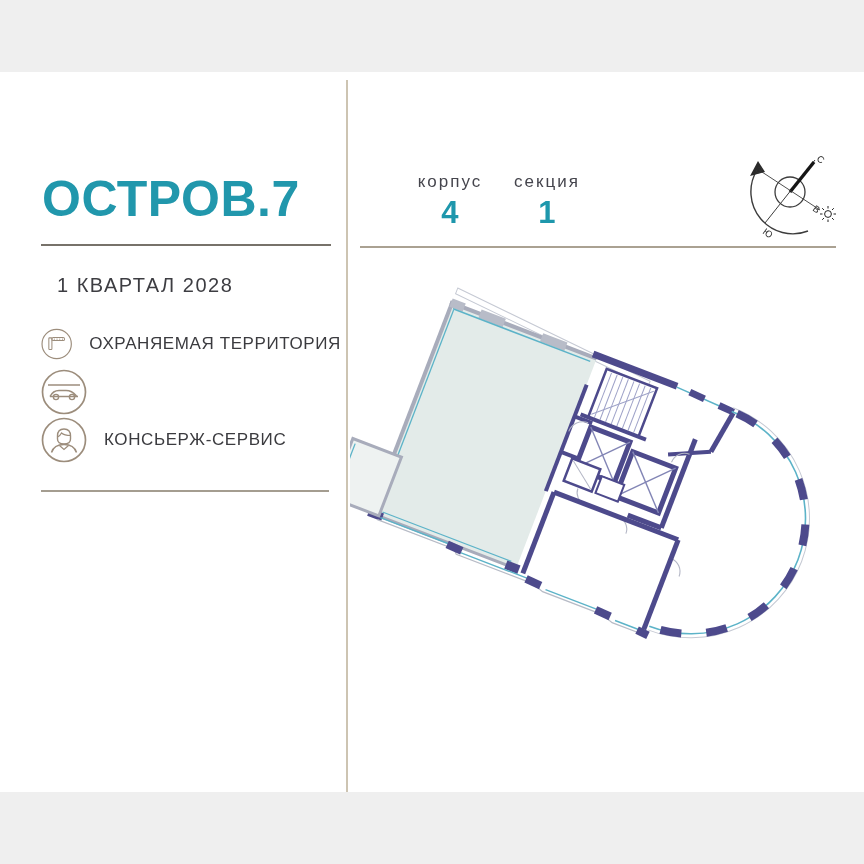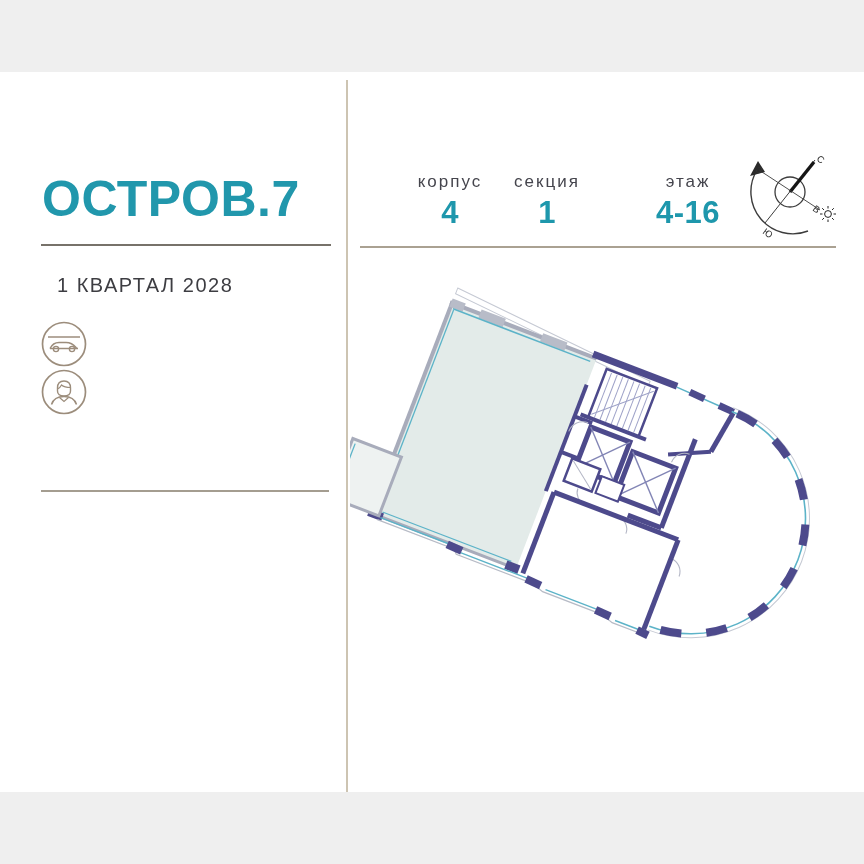--- a/index.html
+++ b/index.html
@@ -50,55 +50,64 @@
 
 <div id="canvas">
   <div class="band top"></div>
   <div class="band bottom"></div>
 
   <div class="logo">ОСТРОВ.7</div>
   <div class="rule under-logo"></div>
   <div class="quarter">1 КВАРТАЛ 2028</div>
 
   <div class="amenities">
+    <div class="amenity">
+      <svg width="46" height="46" viewBox="0 0 46 46">
+        <circle cx="23" cy="23" r="21.5" fill="none" stroke="#9c8d7c" stroke-width="1.7"></circle>
+        <rect x="11.5" y="14" width="4.5" height="17" rx="1" fill="none" stroke="#9c8d7c" stroke-width="1.5"></rect>
+        <rect x="16" y="13.5" width="18.5" height="4.5" rx="2" fill="none" stroke="#9c8d7c" stroke-width="1.5"></rect>
+        <circle cx="19.5" cy="15.7" r="0.9" fill="#9c8d7c"></circle>
+          <circle cx="23.5" cy="15.7" r="0.9" fill="#9c8d7c"></circle>
+        <circle cx="27.5" cy="15.7" r="0.9" fill="#9c8d7c"></circle>
+          <circle cx="31.5" cy="15.7" r="0.9" fill="#9c8d7c"></circle>
+      </svg>
+      <span class="label">ОХРАНЯЕМАЯ ТЕРРИТОРИЯ</span>
+    </div>
     <div class="amenity">
       <svg width="46" height="46" viewBox="0 0 46 46">
         <circle cx="23" cy="23" r="21.5" fill="none" stroke="#9c8d7c" stroke-width="1.7"></circle>
         <line x1="7" y1="16" x2="39" y2="16" stroke="#9c8d7c" stroke-width="1.5"></line>
         <path d="M9,27.5 q3,-6 9,-6 h7 q6,0 10,5 l1,1" fill="none" stroke="#9c8d7c" stroke-width="1.5"></path>
         <path d="M9,27.5 h28" fill="none" stroke="#9c8d7c" stroke-width="1.5"></path>
         <circle cx="15" cy="28" r="2.6" fill="none" stroke="#9c8d7c" stroke-width="1.4"></circle>
         <circle cx="31" cy="28" r="2.6" fill="none" stroke="#9c8d7c" stroke-width="1.4"></circle>
       </svg>
     </div>
     <div class="amenity">
       <svg width="46" height="46" viewBox="0 0 46 46">
         <circle cx="23" cy="23" r="21.5" fill="none" stroke="#9c8d7c" stroke-width="1.7"></circle>
         <path d="M16.5,19 q0,-7 6.5,-7 q6.5,0 6.5,7 l0,3 q0,5 -6.5,5 q-6.5,0 -6.5,-5 z" fill="none" stroke="#9c8d7c" stroke-width="1.4"></path>
         <path d="M16.5,20 q2.5,-1 4,-4 q3,2.5 9,2.5" fill="none" stroke="#9c8d7c" stroke-width="1.2"></path>
         <path d="M10.5,35.5 q2.5,-8 12.5,-8 q10,0 12.5,8" fill="none" stroke="#9c8d7c" stroke-width="1.5"></path>
         <path d="M18.5,28.5 l4.5,4 l4.5,-4" fill="none" stroke="#9c8d7c" stroke-width="1.2"></path>
       </svg>
+      <span class="label">КОНСЬЕРЖ-СЕРВИС</span>
     </div>
   </div>
   <div class="rule under-amenities"></div>
 
   <div class="v-divider"></div>
 
   <div class="field f0">
     <div class="flabel">корпус</div>
     <div class="fvalue">4</div>
   </div>
   <div class="field f1">
     <div class="flabel">секция</div>
     <div class="fvalue">1</div>
-  </div>
-  <div class="field f2">
-    <div class="flabel">этаж</div>
-    <div class="fvalue">4-16</div>
   </div>
   <div class="rule under-header"></div>
 
   <svg class="compass" width="104" height="94" viewBox="0 0 104 94">
     <circle cx="52" cy="42" r="15" fill="none" stroke="#3c3c3c" stroke-width="1.3"></circle>
     <line x1="27" y1="73" x2="77" y2="10" stroke="#3c3c3c" stroke-width="1"></line>
     <line x1="52" y1="42" x2="76" y2="12" stroke="#161616" stroke-width="3.4"></line>
     <line x1="24" y1="22" x2="82" y2="60" stroke="#3c3c3c" stroke-width="0.9"></line>
     <path d="M70,81 A42,42 0 0 1 19,20" fill="none" stroke="#3c3c3c" stroke-width="1.4"></path>
     <polygon points="20,11 12,26 27,22" fill="#2a2a2a"></polygon>

